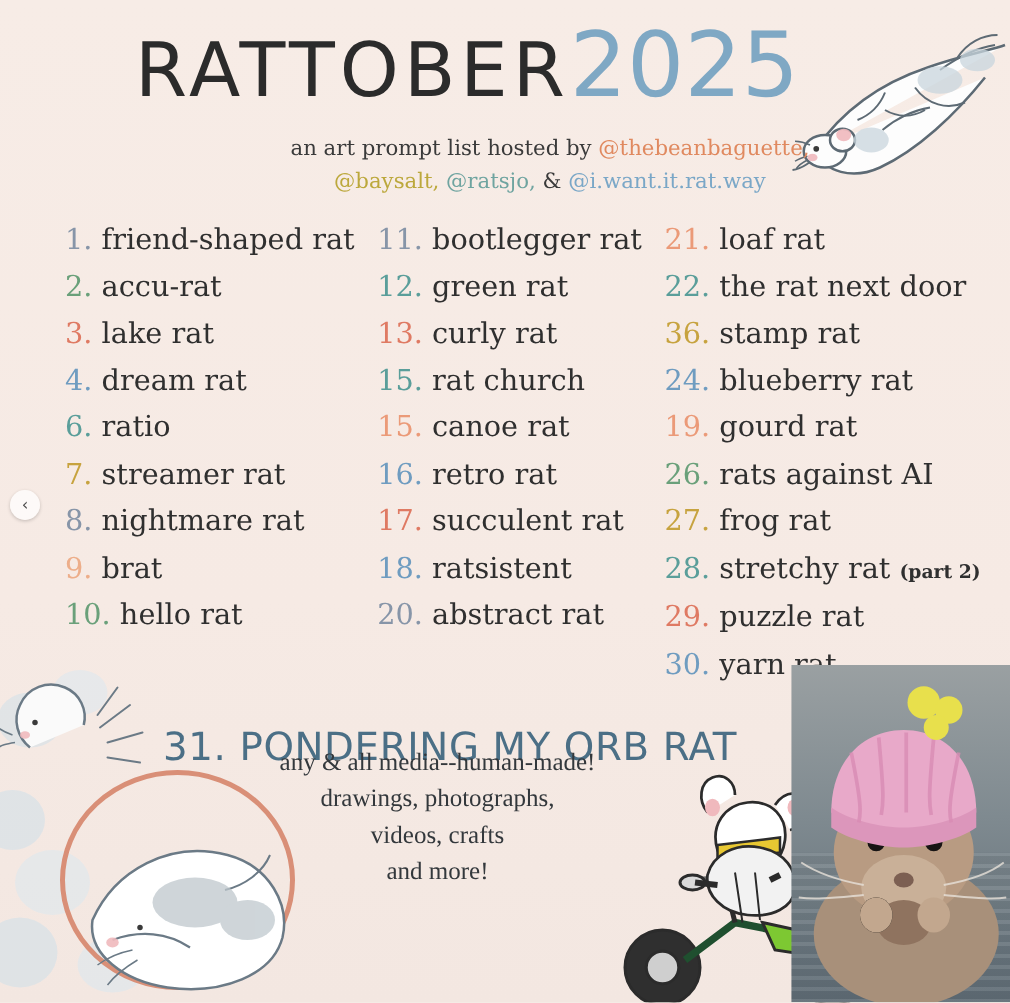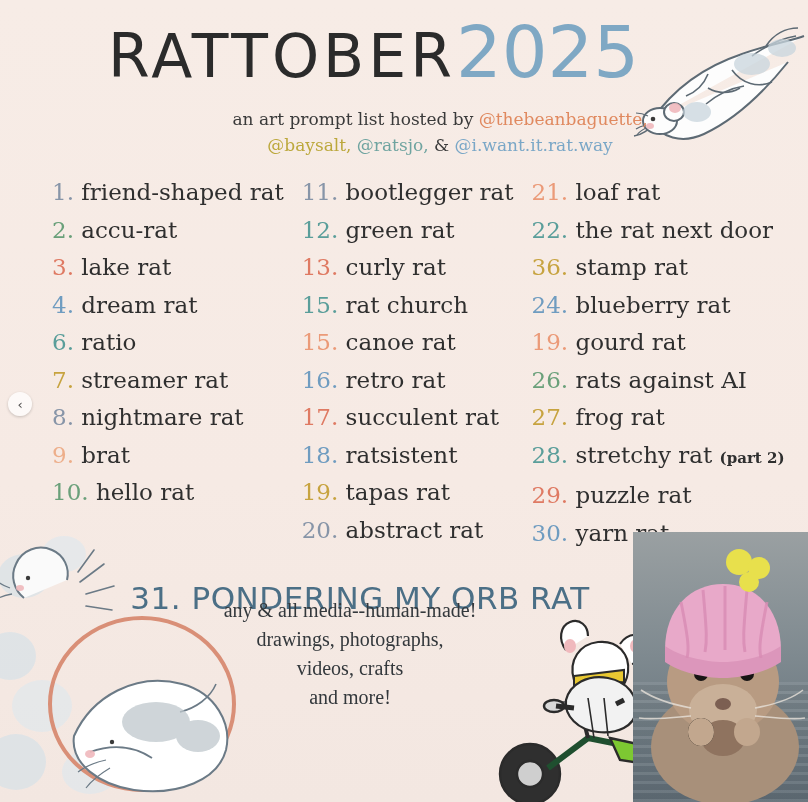--- a/index.html
+++ b/index.html
@@ -271,21 +271,20 @@
 
     <div class="col">
       <div class="item"><span class="num c-slate">11.</span> <span>bootlegger rat</span></div>
       <div class="item"><span class="num c-teal">12.</span> <span>green rat</span></div>
       <div class="item"><span class="num c-red">13.</span> <span>curly rat</span></div>
       <div class="item"><span class="num c-teal">15.</span> <span>rat church</span></div>
       <div class="item"><span class="num c-salmon">15.</span> <span>canoe rat</span></div>
       <div class="item"><span class="num c-blue">16.</span> <span>retro rat</span></div>
       <div class="item"><span class="num c-red">17.</span> <span>succulent rat</span></div>
       <div class="item"><span class="num c-blue">18.</span> <span>ratsistent</span></div>
-      <div class="item"><span class="num c-gold">19.</span> <span>tapas rat</span></div>
       <div class="item"><span class="num c-slate">20.</span> <span>abstract rat</span></div>
     </div>
 
     <div class="col">
       <div class="item"><span class="num c-salmon">21.</span> <span>loaf rat</span></div>
       <div class="item"><span class="num c-teal">22.</span> <span>the rat next door</span></div>
       <div class="item"><span class="num c-gold">36.</span> <span>stamp rat</span></div>
       <div class="item"><span class="num c-blue">24.</span> <span>blueberry rat</span></div>
       <div class="item"><span class="num c-salmon">19.</span> <span>gourd rat</span></div>
       <div class="item"><span class="num c-green">26.</span> <span>rats against AI</span></div>

